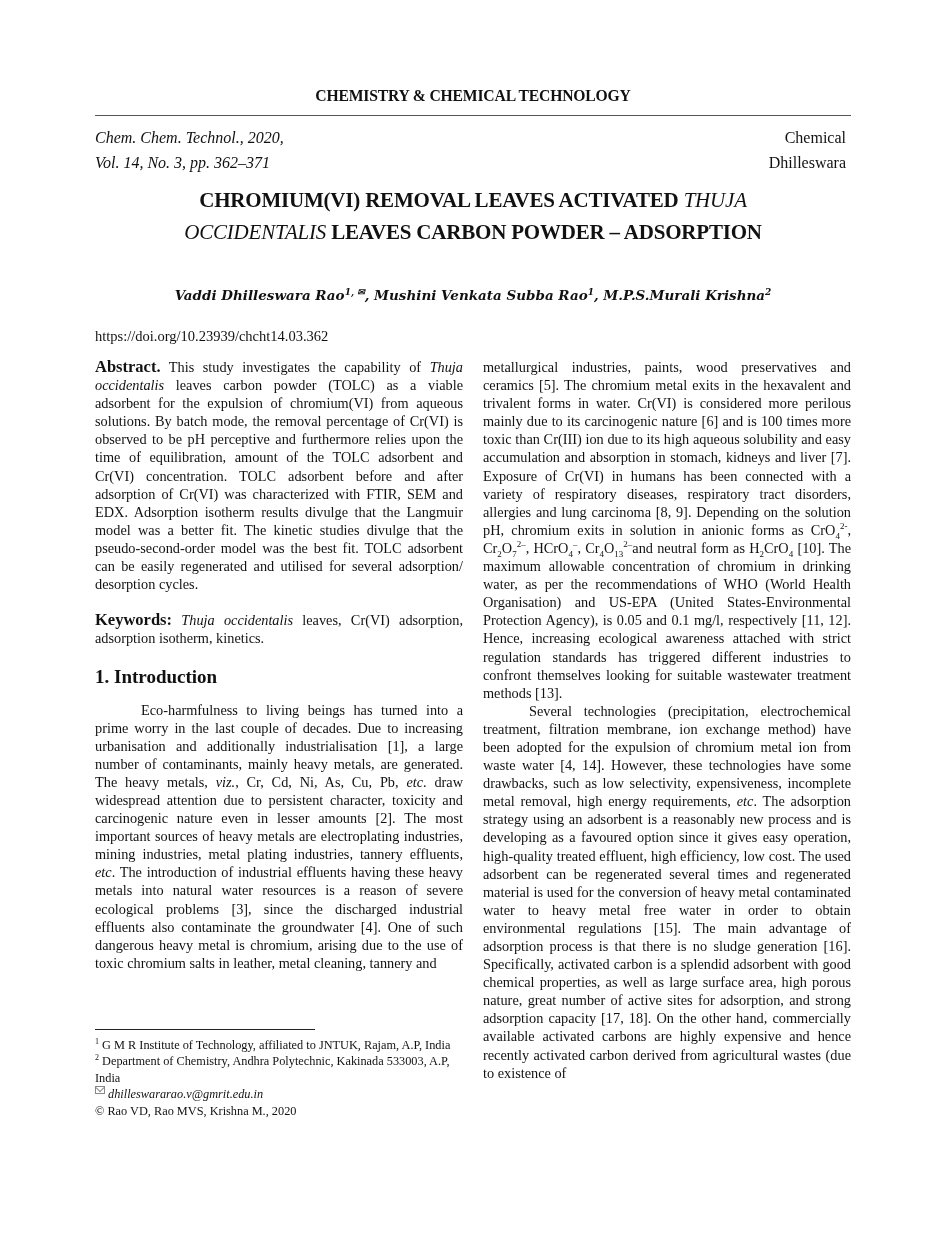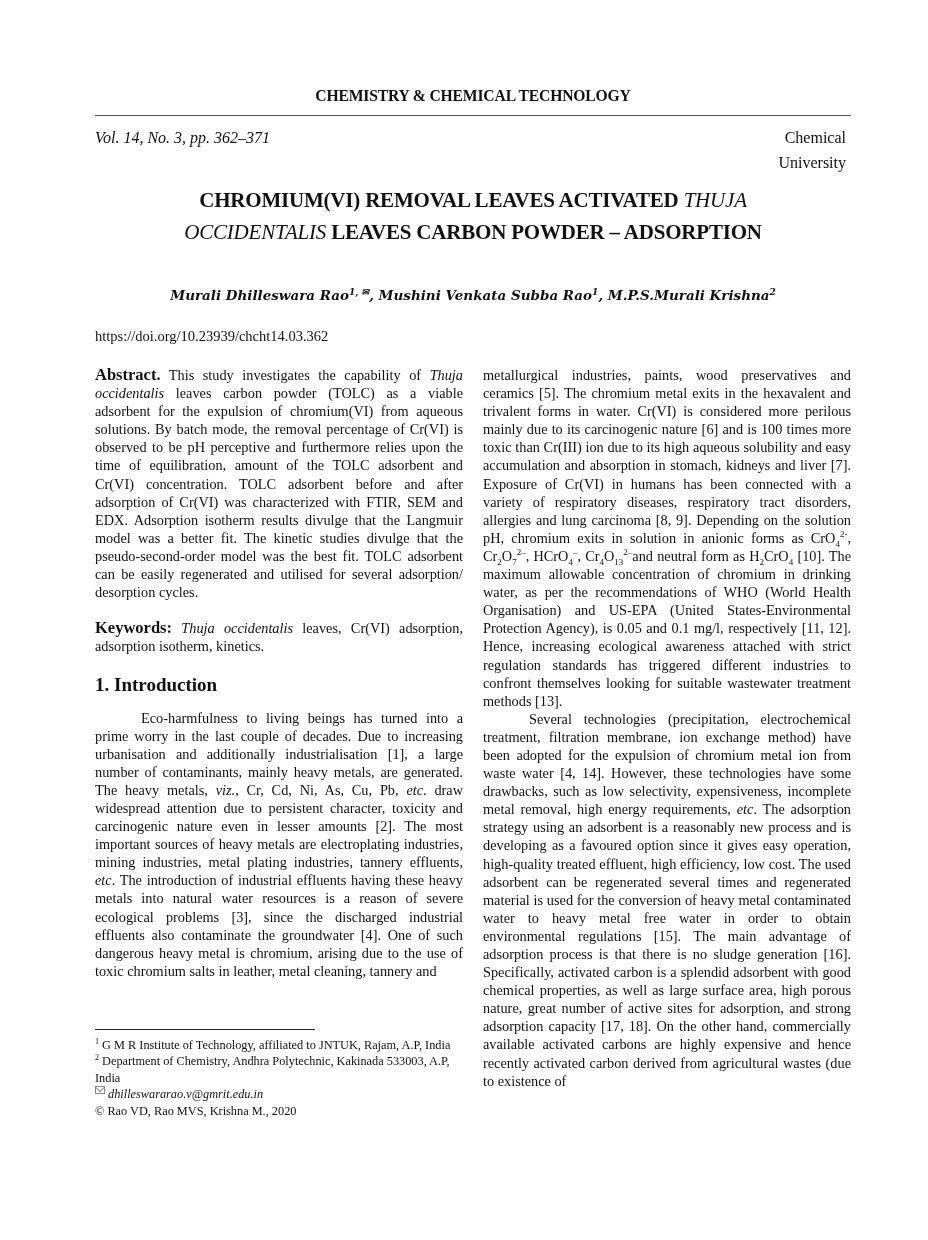--- a/index.html
+++ b/index.html
@@ -20,21 +20,21 @@
   .title i { font-weight: normal; }
   .authors {
     position: absolute; left: 95px; top: 287px; width: 756px; text-align: center;
     font-family: "DejaVu Serif", serif; font-style: italic; font-weight: bold; font-size: 13.5px;
   }
   .authors sup { font-size: 9px; }
   .doi { position: absolute; left: 95px; top: 328px; font-family: "Liberation Serif", serif; font-size: 14.5px; }
   .col {
     position: absolute; top: 358px; width: 368px;
     font-family: "Liberation Serif", serif; font-size: 14.3px; line-height: 18.1px;
-    text-align: justify; hyphens: none; margin-top: 8px;
+    text-align: justify; hyphens: none;
   }
   .col-left { left: 95px; }
   .col-right { left: 483px; }
   .col p { margin: 0; }
   .indent { text-indent: 46px; }
   .abstract-label, .keywords-label { font-weight: bold; font-size: 16.5px; }
   .keywords { margin-top: 18px !important; }
   .section-heading { font-weight: bold; font-size: 19px; margin: 21px 0 14px 0 !important; text-align: left; }
   .footnote-rule { position: absolute; left: 95px; top: 1029px; width: 220px; height: 1px; background: #222; }
   .footnotes {
@@ -52,34 +52,35 @@
   .chem sub { font-size: 9px; }
   .chem sup { font-size: 9px; }
 </style>
 </head>
 <body>
 
 <div class="journal-header">CHEMISTRY &amp; CHEMICAL TECHNOLOGY</div>
 <div class="header-rule"></div>
 
 <div class="cite-left">
+  <div>Chem. Chem. Technol., 2020,</div>
   <div>Vol. 14, No. 3, pp. 362–371</div>
 </div>
 <div class="cite-right">
   <div>Chemical</div>
-  <div>University</div>
+  <div>Dhilleswara</div>
 </div>
 
 <div class="title">
   <span>CHROMIUM(VI) REMOVAL LEAVES ACTIVATED </span><i>THUJA</i><br>
   <i>OCCIDENTALIS</i><span> LEAVES CARBON POWDER – ADSORPTION</span><br>
 </div>
 
 <div class="authors">
-  <span>Murali Dhilleswara Rao</span><sup>1, </sup><sup>✉</sup>,
+  <span>Vaddi Dhilleswara Rao</span><sup>1, </sup><sup>✉</sup>,
   <span>Mushini Venkata Subba Rao</span><sup>1</sup>,
   <span>M.P.S.Murali Krishna</span><sup>2</sup>
 </div>
 
 <div class="doi">https://doi.org/10.23939/chcht14.03.362</div>
 
 <div class="col col-left">
   <p>
     <span class="abstract-label">Abstract.</span><span> This study investigates the capability of </span><i>Thuja occidentalis</i><span> leaves carbon powder (TOLC) as a viable adsorbent for the expulsion of chromium(VI) from aqueous solutions. By batch mode, the removal percentage of Cr(VI) is observed to be pH perceptive and furthermore relies upon the time of equilibration, amount of the TOLC adsorbent and Cr(VI) concentration. TOLC adsorbent before and after adsorption of Cr(VI) was characterized with FTIR, SEM and EDX. Adsorption isotherm results divulge that the Langmuir model was a better fit. The kinetic studies divulge that the pseudo-second-order model was the best fit. TOLC adsorbent can be easily regenerated and utilised for several adsorption/ desorption cycles.</span>
   </p>

